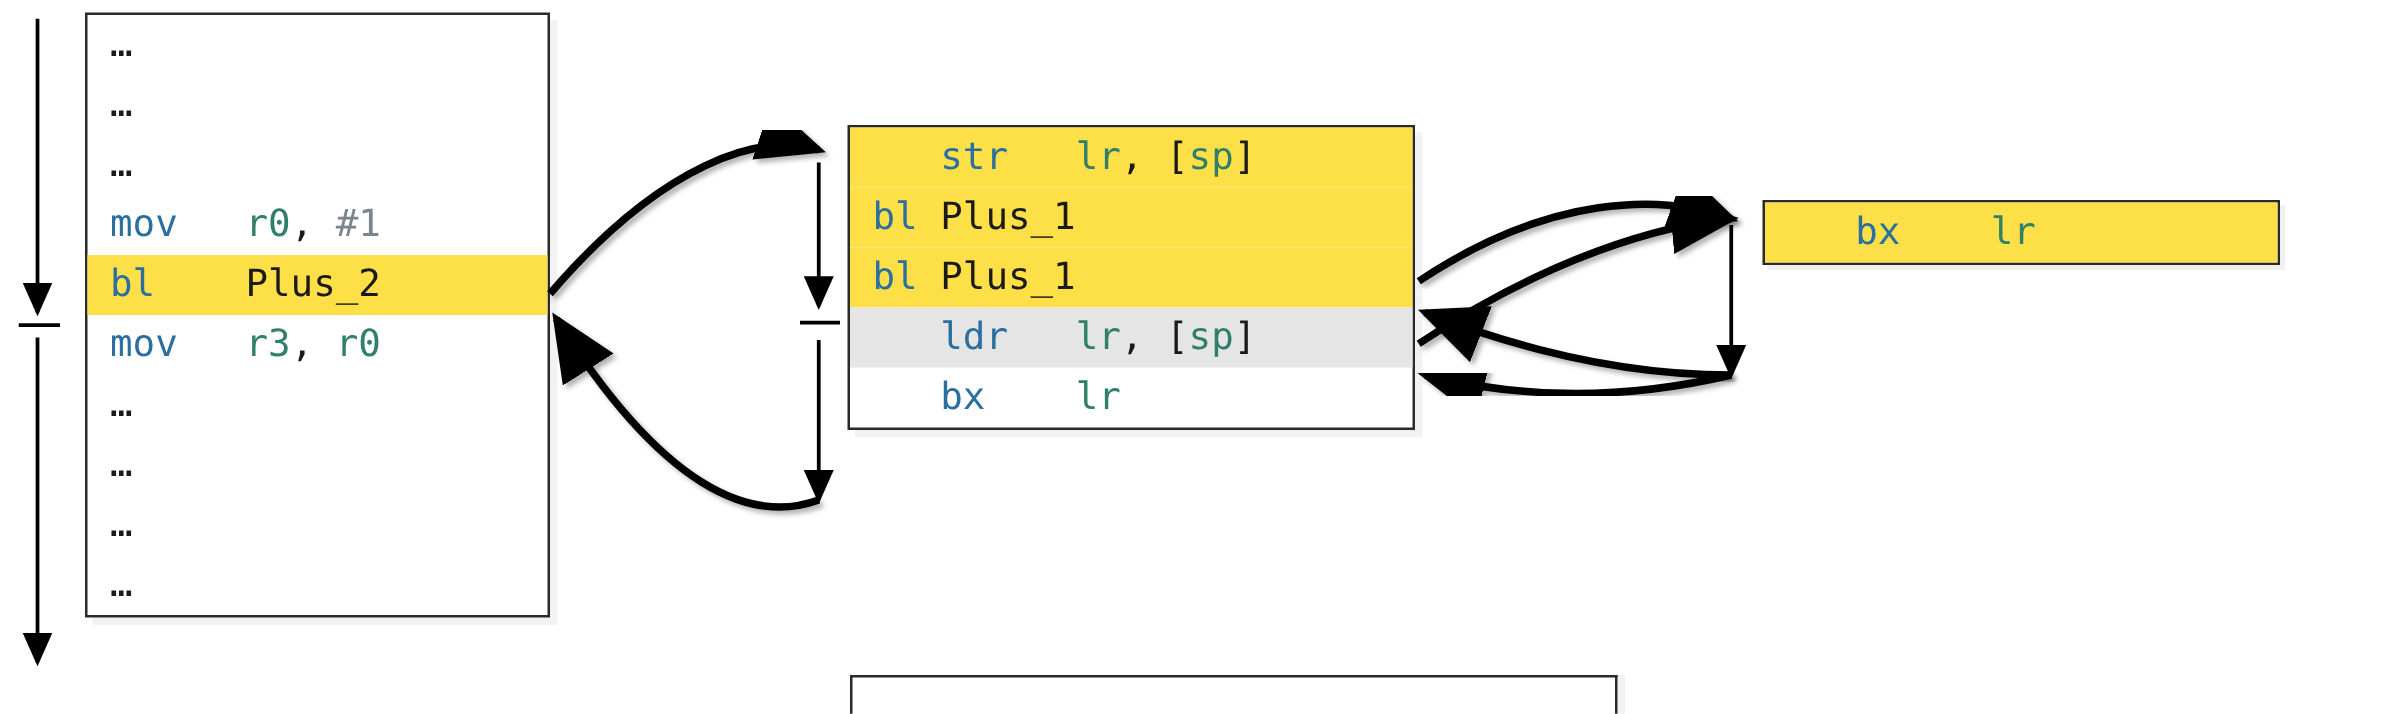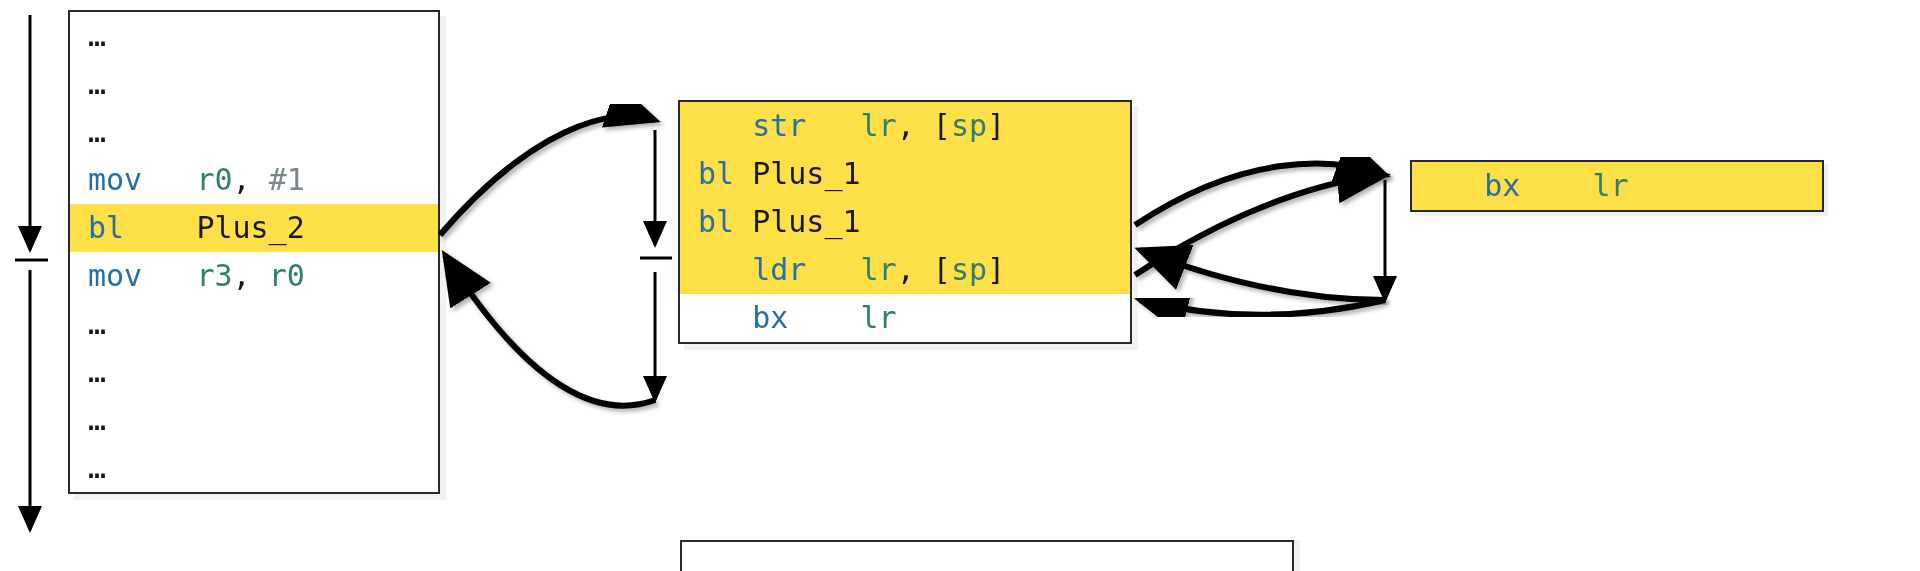--- a/index.html
+++ b/index.html
@@ -6,21 +6,21 @@
   .stage{position:relative;width:1920px;height:571px}
   .box{position:absolute;border:2px solid #2a2a2a;background:#fff;box-shadow:6px 6px 0 rgba(0,0,0,.05)}
   .line{white-space:pre;font-size:30px;line-height:48px;padding:0 18px}
   .mn{color:#2a6fa0;font-weight:400}       
   .rg{color:#2f7f6a}                       
   .nm{color:#7a858c}                       
   .tx{color:#1a1a1a}                       
   .lbl{font-style:italic;font-weight:700;color:#1a1a1a}
   .hlY{background:#fde047}                 
   .hlB{background:#fde047}                 
-  .hlO{background:#fde047}                 
+  .hlO{background:#e5e5e5}                 
   svg{position:absolute;left:0;top:0;pointer-events:none}
 </style>
 </head>
 <body>
 
 <div class="stage">
 
   <div id="box-left" class="box" style="left:68px;top:10px;width:368px">
       <div class="line"><span class="tx">…</span></div>
       <div class="line"><span class="tx">…</span></div>

